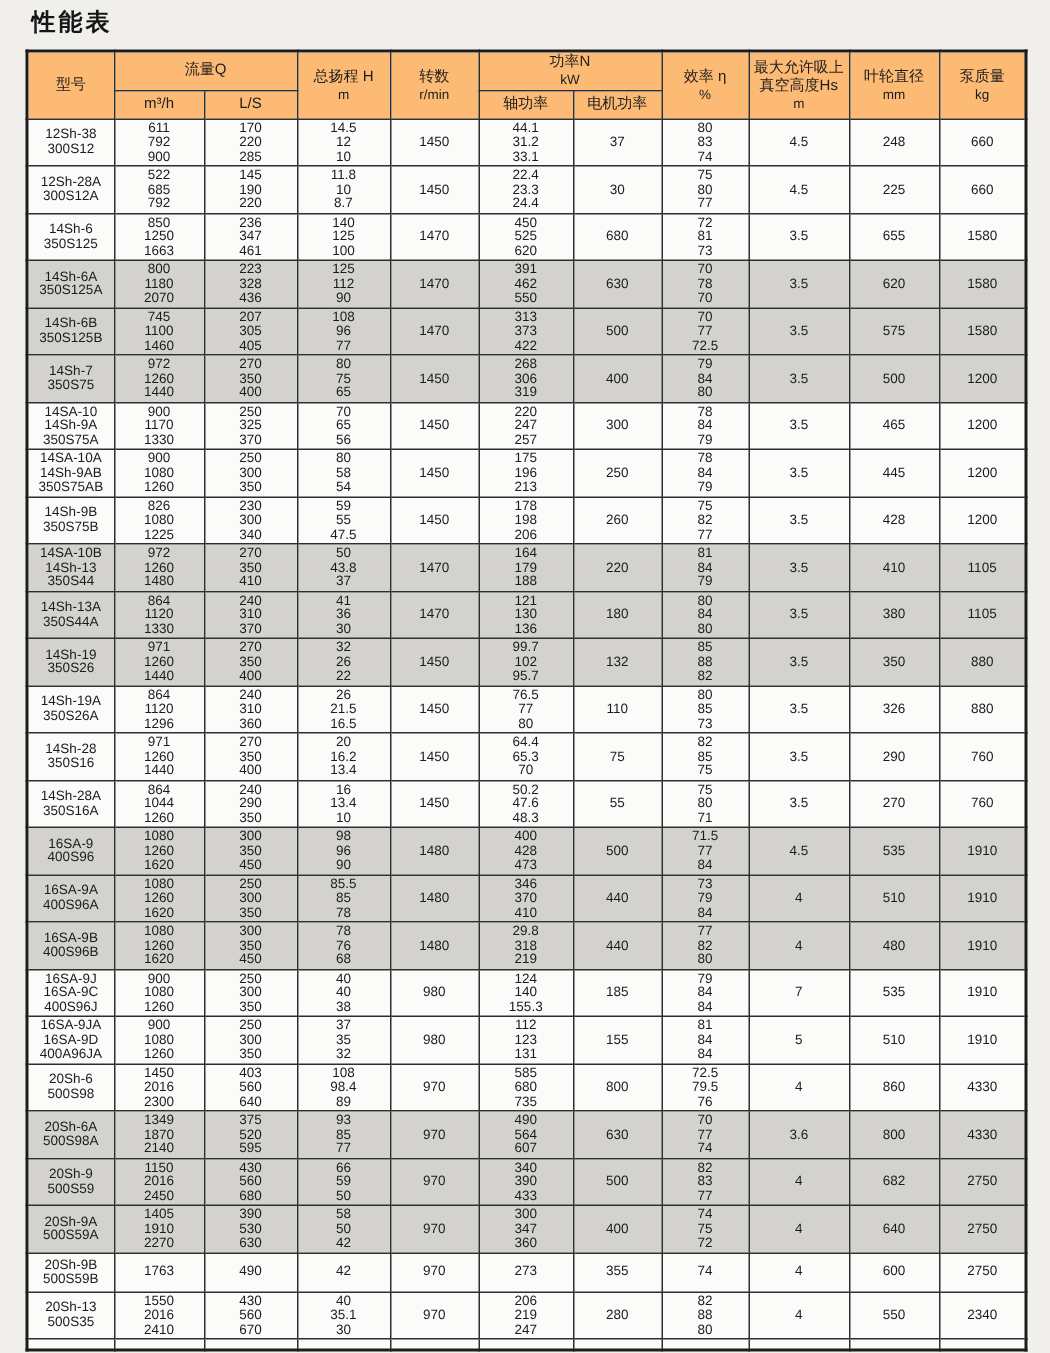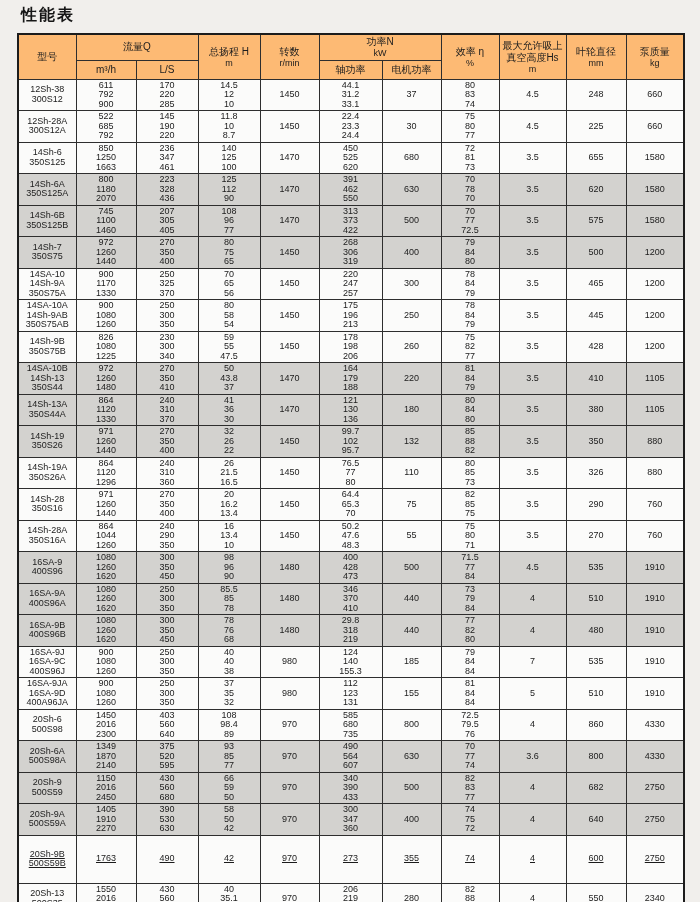--- a/index.html
+++ b/index.html
@@ -45,21 +45,21 @@
   thead tr.tier2 { height: 19px; }
   thead .u { font-size: 9px; display: block; line-height: 10px; }
   thead .hl { display: block; line-height: 12px; }
   tbody td {
     font-size: 9px;
     line-height: 9.5px;
     background: #fbfbfa;
   }
   tbody td div { line-height: 9.5px; }
   tbody tr.shaded td { background: #d3d2cf; }
-  tbody tr.single td { padding: 14px 0; text-decoration: underline; }
+  tbody tr.single td { padding: 3px 0; }
 </style>
 </head>
 <body>
 
 <div class="page-title">性能表</div>
 
 <table class="perf">
   <colgroup>
     <col style="width:58px">
       <col style="width:60px">

